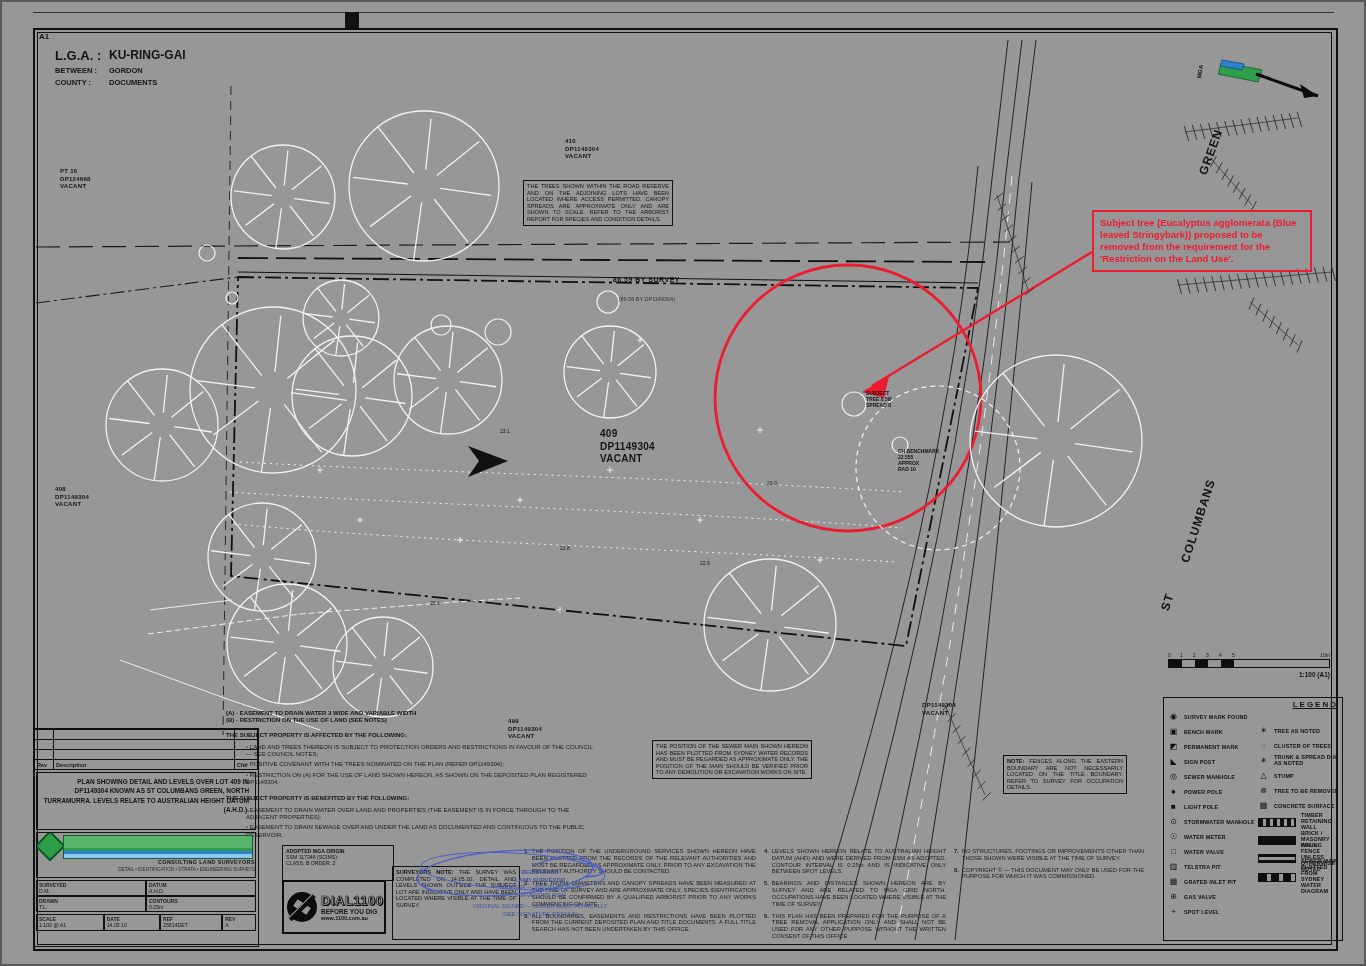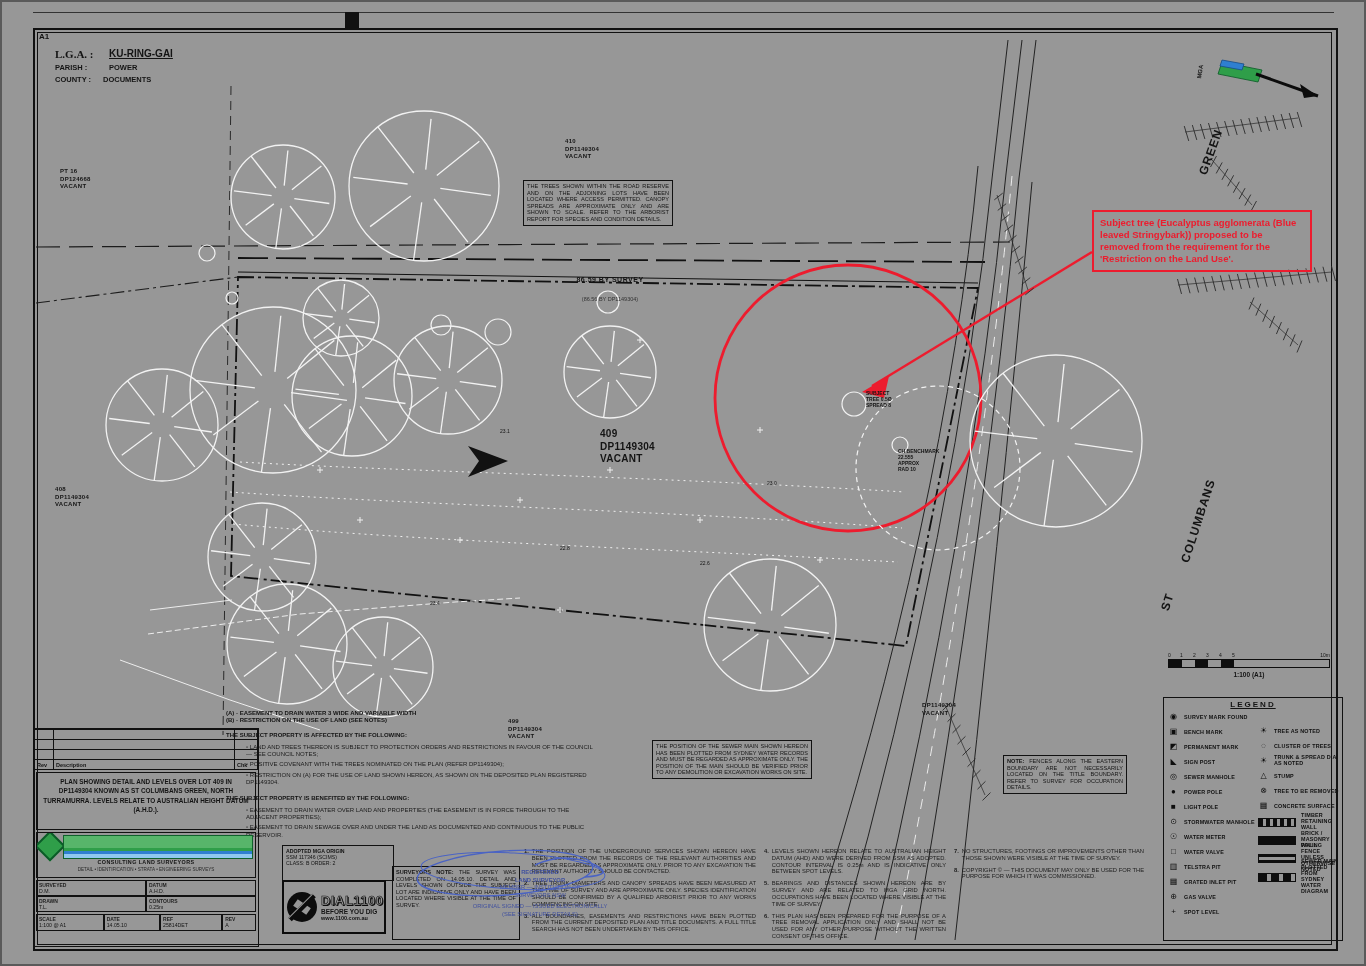--- a/index.html
+++ b/index.html
@@ -3,21 +3,21 @@
 <meta charset="utf-8">
 <style>
   html,body{margin:0;padding:0;}
   body{
     width:1366px;height:966px;position:relative;overflow:hidden;
     background:#979797;font-family:"Liberation Sans",sans-serif;color:#141414;
     outline:2px solid #5a5a5a;outline-offset:-2px;
   }
   .abs{position:absolute;}
   .t{font-family:"Liberation Sans",sans-serif;color:#141414;}
-  .c{text-align:center;}
+  .c{text-align:right;}
   .frame{border:2px solid #111;}
   .frame-in{border:1px solid #111;}
   .lot{font-weight:bold;line-height:1.25;letter-spacing:.3px;}
   .lot div{white-space:nowrap;}
   .smalltxt{font-size:6px;line-height:1.2;color:#1b1b1b;}
   .notebox{border:1.2px solid #111;padding:2px 3px;font-size:5.6px;line-height:1.18;
     color:#161616;text-align:justify;background:rgba(151,151,151,.35);}
   .nn{font-size:5.8px;line-height:1.18;text-align:justify;color:#1d1d1d;margin-bottom:5px;display:flex;gap:3px;}
   .nn b{font-weight:bold;}
   .legend-row{display:flex;align-items:center;gap:5px;height:15px;}
@@ -346,28 +346,28 @@
       <line x1="980.4828692917215" y1="770.0631692036793" x2="972.5171307082785" y2="777.9368307963207"></line>
       <line x1="985.4828692917215" y1="781.3131692036793" x2="977.5171307082785" y2="789.1868307963207"></line>
       <line x1="990.4828692917215" y1="792.5631692036793" x2="982.5171307082785" y2="800.4368307963207"></line>
       <line x1="945" y1="705" x2="985" y2="795" stroke-width="0.7"></line>
     </g>
   </svg>
 
 <div class="abs t" style="left:39px;top:32px;font-size:8px;font-weight:bold;">A1</div>
 <div class="abs" style="left:55px;top:48px;">
   <div style="display:flex;gap:6px;">
-      <span class="t" style="font-size:11px;font-weight:bold;width:48px;font-family:Liberation Serif, serif;">L.G.A. :</span>
-      <span class="t" style="font-size:10px;font-weight:bold;text-decoration:underline;">KU-RING-GAI</span>
+      <span class="t" style="font-size:13px;font-weight:bold;width:48px;">L.G.A. :</span>
+      <span class="t" style="font-size:12px;font-weight:bold;">KU-RING-GAI</span>
     </div>
   <div style="display:flex;gap:6px;margin-top:3px;">
-      <span class="t" style="font-size:7.5px;font-weight:bold;width:48px;">PARISH :</span>
-      <span class="t" style="font-size:7.5px;font-weight:bold;">POWER</span>
-    </div>
-  <div style="display:flex;margin-top:3px;">
+      <span class="t" style="font-size:7.5px;font-weight:bold;width:48px;">BETWEEN :</span>
+      <span class="t" style="font-size:7.5px;font-weight:bold;">GORDON</span>
+    </div>
+  <div style="display:flex;gap:6px;margin-top:3px;">
       <span class="t" style="font-size:7.5px;font-weight:bold;width:48px;">COUNTY :</span>
       <span class="t" style="font-size:7.5px;font-weight:bold;">DOCUMENTS</span>
     </div>
 </div>
 
 <div class="abs annot" style="left:1092px;top:210px;width:204px;">
   <span>Subject tree (Eucalyptus agglomerata (Blue leaved Stringybark)) proposed to be removed from the requirement for the 'Restriction on the Land Use'.</span>
 </div>
 
 <div class="abs lot t" style="left:60px;top:168px;width:90px;font-size:6px;">

